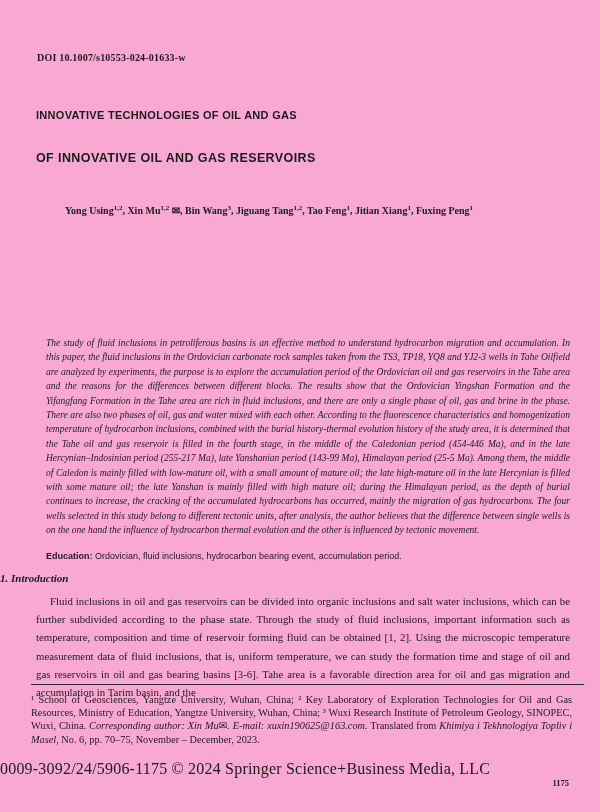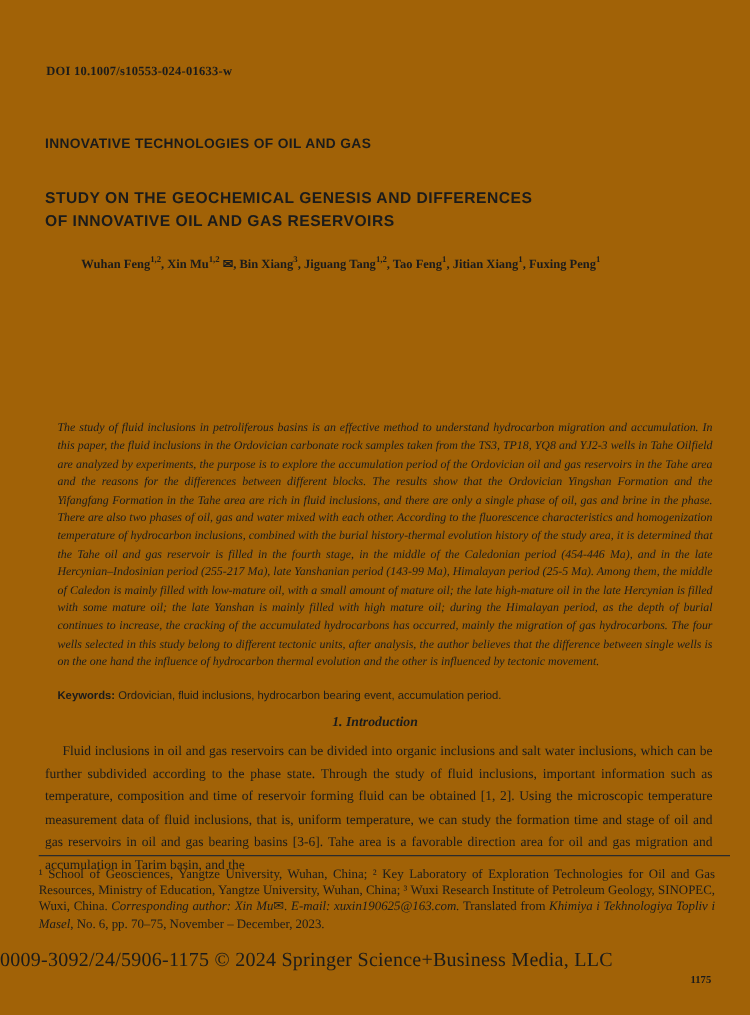--- a/index.html
+++ b/index.html
@@ -1,21 +1,21 @@
 <!DOCTYPE html>
 <html><head>
 <meta charset="utf-8">
 <style>
   html, body { margin: 0; padding: 0; background: #e8e8e8; }
   .page {
     position: relative;
     width: 600px;
     height: 812px;
     margin: 0 auto;
-    background: #a16207;
+    background: #f9a8d4;
     font-family: "Liberation Serif", serif;
     color: #1b1b1b;
     overflow: hidden;
   }
   .doi-line {
     position: absolute; top: 52px; left: 37px;
     font-size: 10px; font-weight: bold; letter-spacing: 0.2px;
   }
   .journal-line {
     position: absolute; top: 65px; left: 37px; width: 540px;
@@ -42,21 +42,21 @@
     font-size: 9.5px; font-style: italic; line-height: 14.4px;
     text-align: justify;
   }
   .keywords {
     position: absolute; top: 551px; left: 46px; width: 520px;
     font-family: "Liberation Sans", sans-serif; font-size: 9px;
   }
   .keywords .kw-label { font-weight: bold; }
   .intro-heading {
     position: absolute; top: 572px; left: 0; width: 600px;
-    text-align: center; font-weight: bold; font-style: italic; font-size: 11px;
+    text-align: left; font-weight: bold; font-style: italic; font-size: 11px;
   }
   .intro-paragraph {
     position: absolute; top: 592px; left: 36px; width: 534px;
     font-size: 10.8px; line-height: 18.2px; text-align: justify; text-indent: 14px;
   }
   .footnote-rule {
     position: absolute; top: 684px; left: 31px; width: 553px;
     border: none; border-top: 1.5px solid #2b2b2b; margin: 0;
   }
   .footnote {
@@ -77,30 +77,29 @@
 <body>
 
 <div class="page">
 
   <div class="doi-line">DOI 10.1007/s10553-024-01633-w</div>
 
 
   <div class="section-header">INNOVATIVE TECHNOLOGIES OF OIL AND GAS</div>
 
   <div class="article-title">
-    <div>STUDY ON THE GEOCHEMICAL GENESIS AND DIFFERENCES</div>
     <div>OF INNOVATIVE OIL AND GAS RESERVOIRS</div>
   </div>
 
-  <div class="authors"><span>Wuhan Feng</span><sup>1,2</sup><span>, Xin Mu</span><sup>1,2</sup><span> </span><span>✉</span><span>, Bin Xiang</span><sup>3</sup><span>, Jiguang Tang</span><sup>1,2</sup><span>, Tao Feng</span><sup>1</sup><span>, Jitian Xiang</span><sup>1</sup><span>, Fuxing Peng</span><sup>1</sup></div>
+  <div class="authors"><span>Yong Using</span><sup>1,2</sup><span>, Xin Mu</span><sup>1,2</sup><span> </span><span>✉</span><span>, Bin Wang</span><sup>3</sup><span>, Jiguang Tang</span><sup>1,2</sup><span>, Tao Feng</span><sup>1</sup><span>, Jitian Xiang</span><sup>1</sup><span>, Fuxing Peng</span><sup>1</sup></div>
 
   <div class="abstract">The study of fluid inclusions in petroliferous basins is an effective method to understand hydrocarbon migration and accumulation. In this paper, the fluid inclusions in the Ordovician carbonate rock samples taken from the TS3, TP18, YQ8 and YJ2-3 wells in Tahe Oilfield are analyzed by experiments, the purpose is to explore the accumulation period of the Ordovician oil and gas reservoirs in the Tahe area and the reasons for the differences between different blocks. The results show that the Ordovician Yingshan Formation and the Yifangfang Formation in the Tahe area are rich in fluid inclusions, and there are only a single phase of oil, gas and brine in the phase. There are also two phases of oil, gas and water mixed with each other. According to the fluorescence characteristics and homogenization temperature of hydrocarbon inclusions, combined with the burial history-thermal evolution history of the study area, it is determined that the Tahe oil and gas reservoir is filled in the fourth stage, in the middle of the Caledonian period (454-446 Ma), and in the late Hercynian–Indosinian period (255-217 Ma), late Yanshanian period (143-99 Ma), Himalayan period (25-5 Ma). Among them, the middle of Caledon is mainly filled with low-mature oil, with a small amount of mature oil; the late high-mature oil in the late Hercynian is filled with some mature oil; the late Yanshan is mainly filled with high mature oil; during the Himalayan period, as the depth of burial continues to increase, the cracking of the accumulated hydrocarbons has occurred, mainly the migration of gas hydrocarbons. The four wells selected in this study belong to different tectonic units, after analysis, the author believes that the difference between single wells is on the one hand the influence of hydrocarbon thermal evolution and the other is influenced by tectonic movement.</div>
 
   <div class="keywords">
-    <span class="kw-label">Keywords:</span><span> Ordovician, fluid inclusions, hydrocarbon bearing event, accumulation period.</span>
+    <span class="kw-label">Education:</span><span> Ordovician, fluid inclusions, hydrocarbon bearing event, accumulation period.</span>
   </div>
 
   <div class="intro-heading">1. Introduction</div>
 
   <div class="intro-paragraph">Fluid inclusions in oil and gas reservoirs can be divided into organic inclusions and salt water inclusions, which can be further subdivided according to the phase state. Through the study of fluid inclusions, important information such as temperature, composition and time of reservoir forming fluid can be obtained [1, 2]. Using the microscopic temperature measurement data of fluid inclusions, that is, uniform temperature, we can study the formation time and stage of oil and gas reservoirs in oil and gas bearing basins [3-6]. Tahe area is a favorable direction area for oil and gas migration and accumulation in Tarim basin, and the</div>
 
   <hr class="footnote-rule">
 
   <div class="footnote"><span>¹ School of Geosciences, Yangtze University, Wuhan, China; ² Key Laboratory of Exploration Technologies for Oil and Gas Resources, Ministry of Education, Yangtze University, Wuhan, China; ³ Wuxi Research Institute of Petroleum Geology, SINOPEC, Wuxi, China. </span><span style="font-style: italic;">Corresponding author: Xin Mu</span><span>✉</span><span style="font-style: italic;">. </span><span style="font-style: italic;">E-mail: xuxin190625@163.com.</span><span> Translated from </span><span style="font-style: italic;">Khimiya i Tekhnologiya Topliv i Masel</span><span>, No. 6, pp. 70–75, November – December, 2023.</span></div>
 

